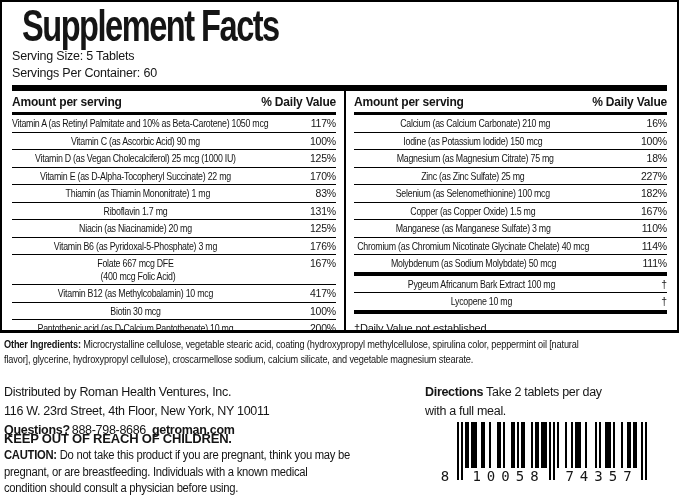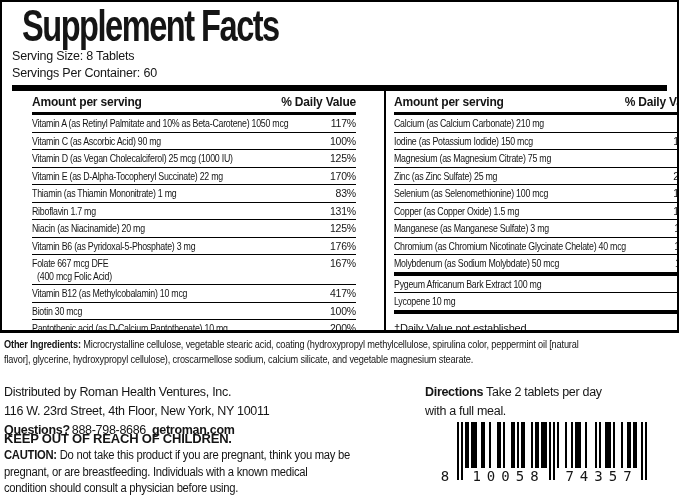--- a/index.html
+++ b/index.html
@@ -15,34 +15,34 @@
     padding:0 10px; overflow:hidden; background:#fff;
   }
   .title {
     font-size:44px; font-weight:bold; letter-spacing:-2px; line-height:42px;
     margin:3px 0 1px 10px; white-space:nowrap;
     transform:scaleX(.74); transform-origin:0 60%;
   }
   .serving { font-size:12.5px; line-height:17px; letter-spacing:-.2px; }
   .bar-thick { height:6px; background:#000; margin-top:3px; }
   .cols { display:flex; align-items:stretch; }
-  .col { box-sizing:border-box;margin-left:20px; }
+  .col { box-sizing:border-box; }
   .col-left  { width:332px; padding-right:8px; }
   .col-right { flex:1; border-left:2px solid #000; padding-left:8px; }
   .col-header {
     display:flex; justify-content:space-between; align-items:flex-end;
     font-weight:bold; font-size:12px; letter-spacing:-.2px;
     padding:4px 0 3px; border-bottom:3px solid #000;
   }
   .row {
     display:flex; justify-content:space-between; align-items:flex-start;
     border-bottom:1px solid #000; padding:2px 0; font-size:10.5px; line-height:12.5px;
   }
   .rows .row:last-child { border-bottom:none; }
-  .lblwrap { flex:1 1 0; min-width:0; }
+  .lblwrap { flex:1 1 0; min-width:0;text-align:center; }
   .lbl {
     display:block; white-space:nowrap; letter-spacing:-.3px;
     transform:scaleX(.84); transform-origin:0 0;
   }
   .lbl2 { padding-left:6px; }
   .dv { flex:0 0 auto; margin-left:4px; white-space:nowrap; letter-spacing:-.2px; }
   .bar-med { height:4px; background:#000; }
   .footnote { font-size:11px; letter-spacing:-.2px; padding-top:8px; }
 
   
@@ -80,21 +80,21 @@
   .g1 { left:7px;  width:83px; }
   .g2 { left:100px; width:83px; }
 </style>
 </head>
 <body>
 
 <div class="page">
 
   <div class="panel">
     <div class="title">Supplement Facts</div>
-    <div class="serving">Serving Size: 8 Tablets</div>
+    <div class="serving">Serving Size: 5 Tablets</div>
     <div class="serving">Servings Per Container: 60</div>
     <div class="bar-thick"></div>
 
     <div class="cols">
       <div class="col col-left">
         <div class="col-header">
           <span>Amount per serving</span>
           <span>% Daily Value</span>
         </div>
         <div class="rows" id="left-rows">

